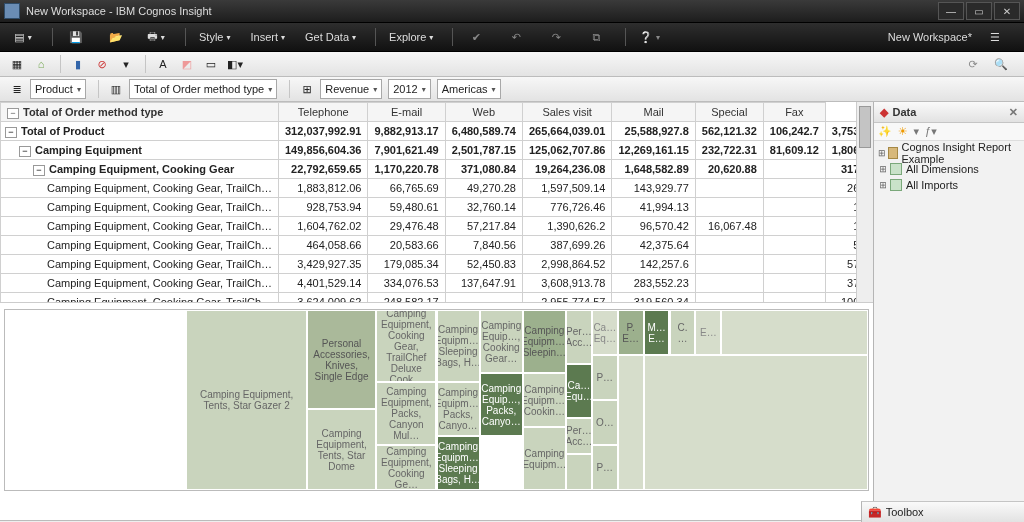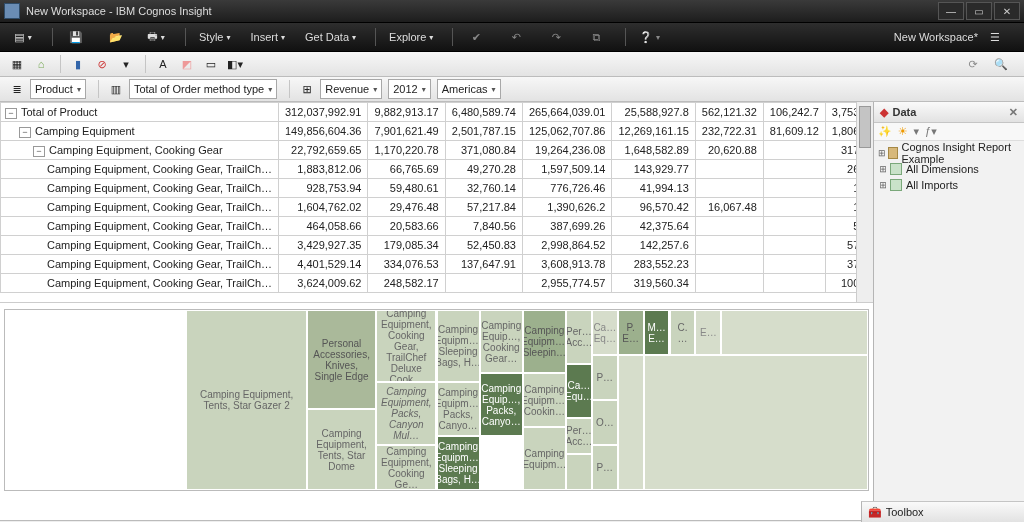--- a/index.html
+++ b/index.html
@@ -26,41 +26,41 @@
 .tree .cube{width:10px;height:10px;background:#d7b87a;border:1px solid #a58845;margin-right:4px}
 .tree .dim{width:10px;height:10px;background:#c9e2c9;border:1px solid #7aa87a;margin-right:4px}
 
 .grid-wrap{height:200px;overflow:auto;border-bottom:1px solid #ccc;position:relative}
 table.grid{border-collapse:collapse;width:100%;font-size:11px}
 table.grid th,table.grid td{border:1px solid #d0d0d0;padding:2px 6px;white-space:nowrap;height:14px}
 table.grid th{background:#f5f5f5;font-weight:normal;color:#333;text-align:center}
 table.grid td.num{text-align:right}
 table.grid td.rowhdr{text-align:left;background:#fff}
 .exp-cell{display:inline-block;width:10px;text-align:center;color:#555;border:1px solid #999;font-size:9px;line-height:9px;margin-right:4px;background:#fff}
-.bold{font-weight:normal}
+.bold{font-weight:bold}
 
 .treemap{position:relative;height:180px;margin:6px 4px 0 4px;border:1px solid #bbb;background:#fff}
 .tm{position:absolute;border:1px solid #fff;box-sizing:border-box;display:flex;align-items:center;justify-content:center;text-align:center;font-size:10px;color:#fff;overflow:hidden;padding:2px}
 .c1{background:#6f8a62}
 .c2{background:#c9d4bd;color:#666}
 .c3{background:#aab99a;color:#555}
 .c4{background:#5c7a50}
 .c5{background:#9cb08d;color:#555}
 .c6{background:#d6ddcb;color:#888}
 
 .bottom{height:20px;background:#eee;border-top:1px solid #bbb;display:flex;align-items:center;padding:0 4px}
 
 .vscroll{position:absolute;right:0;top:0;bottom:0;width:16px;background:#eee;border-left:1px solid #ccc}
 .vscroll .thumb{position:absolute;left:2px;right:2px;top:4px;height:40px;background:#c4c4c4;border:1px solid #999}
 .toolbox{position:absolute;right:0;bottom:0;height:20px;width:150px;background:linear-gradient(#fafafa,#e2e2e2);border-top:1px solid #c5c5c5;border-left:1px solid #b5b5b5;display:flex;align-items:center;padding:0 6px}
 .toolbar2 .btn2,.toolbar3 .btn2{width:20px;height:18px;display:flex;align-items:center;justify-content:center;margin-right:2px;border:1px solid transparent}
 .mini-icons{display:flex;align-items:center;padding:2px 4px;border-bottom:1px solid #ddd;background:#f8f8f8}
 .mini-icons span{margin-right:6px;font-size:11px;color:#777}
 .spacer{flex:1}
-.title-right{color:#ddd;}
+.title-right{color:#ddd;margin-right:6px}
 .checks{color:#888}
 </style>
 </head>
 <body>
 
 <div class="titlebar">
   <div class="icon"></div>
   <div>New Workspace - IBM Cognos Insight</div>
   <div class="spacer"></div>
   <div class="win-btn">—</div>
@@ -151,20 +151,30 @@
       <span class="arrow">▾</span>
     </div>
 </div>
 
 <div class="main">
   <div class="left">
     <div class="grid-wrap">
       <table class="grid" id="grid">
           <tbody>
             <tr>
+              <th style="width:240px;text-align:left"><span class="exp-cell">−</span><b>Total of Order method type</b></th>
+              <th>Telephone</th>
+              <th>E-mail</th>
+              <th>Web</th>
+              <th>Sales visit</th>
+              <th>Mail</th>
+              <th>Special</th>
+              <th>Fax</th>
+            </tr>
+            <tr>
               <td class="rowhdr bold" style="padding-left:4px"><span class="exp-cell">−</span>Total of Product</td>
               <td class="num bold">312,037,992.91</td>
               <td class="num bold">9,882,913.17</td>
               <td class="num bold">6,480,589.74</td>
               <td class="num bold">265,664,039.01</td>
               <td class="num bold">25,588,927.8</td>
               <td class="num bold">562,121.32</td>
               <td class="num bold">106,242.7</td>
               <td class="num bold">3,753,159.17</td>
             </tr>
@@ -271,21 +281,21 @@
         </table>
       <div class="vscroll">
           <div class="thumb"></div>
         </div>
     </div>
     <div class="treemap" id="treemap">
         <div class="tm c2" style="left: 21%; top: 0%; width: 14%; height: 100%;">Camping Equipment, Tents, Star Gazer 2</div>
         <div class="tm c3" style="left: 35%; top: 0%; width: 8%; height: 55%; text-align: center;">Personal Accessories, Knives, Single Edge</div>
         <div class="tm c2" style="left: 43%; top: 0%; width: 7%; height: 40%;">Camping Equipment, Cooking Gear, TrailChef Deluxe Cook…</div>
         <div class="tm c2" style="left: 35%; top: 55%; width: 8%; height: 45%;">Camping Equipment, Tents, Star Dome</div>
-        <div class="tm c2" style="left: 43%; top: 40%; width: 7%; height: 35%; font-style: italic;">Camping Equipment, Packs, Canyon Mul…</div>
+        <div class="tm c2" style="left: 43%; top: 40%; width: 7%; height: 35%;">Camping Equipment, Packs, Canyon Mul…</div>
         <div class="tm c2" style="left: 43%; top: 75%; width: 7%; height: 25%;">Camping Equipment, Cooking Ge…</div>
         <div class="tm c2" style="left: 50%; top: 0%; width: 5%; height: 40%;">Camping Equipm…, Sleeping Bags, H…</div>
         <div class="tm c2" style="left: 50%; top: 40%; width: 5%; height: 30%;">Camping Equipm…, Packs, Canyo…</div>
         <div class="tm c4" style="left: 50%; top: 70%; width: 5%; height: 30%;">Camping Equipm…, Sleeping Bags, H…</div>
         <div class="tm c2" style="left: 55%; top: 0%; width: 5%; height: 35%;">Camping Equip…, Cooking Gear…</div>
         <div class="tm c4" style="left: 55%; top: 35%; width: 5%; height: 35%;">Camping Equip…, Packs, Canyo…</div>
         <div class="tm c5" style="left: 60%; top: 0%; width: 5%; height: 35%;">Camping Equipm…, Sleepin…</div>
         <div class="tm c2" style="left: 60%; top: 35%; width: 5%; height: 30%;">Camping Equipm…, Cookin…</div>
         <div class="tm c2" style="left: 60%; top: 65%; width: 5%; height: 35%;">Camping Equipm…</div>
         <div class="tm c2" style="left: 65%; top: 0%; width: 3%; height: 30%;">Per… Acc…</div>

